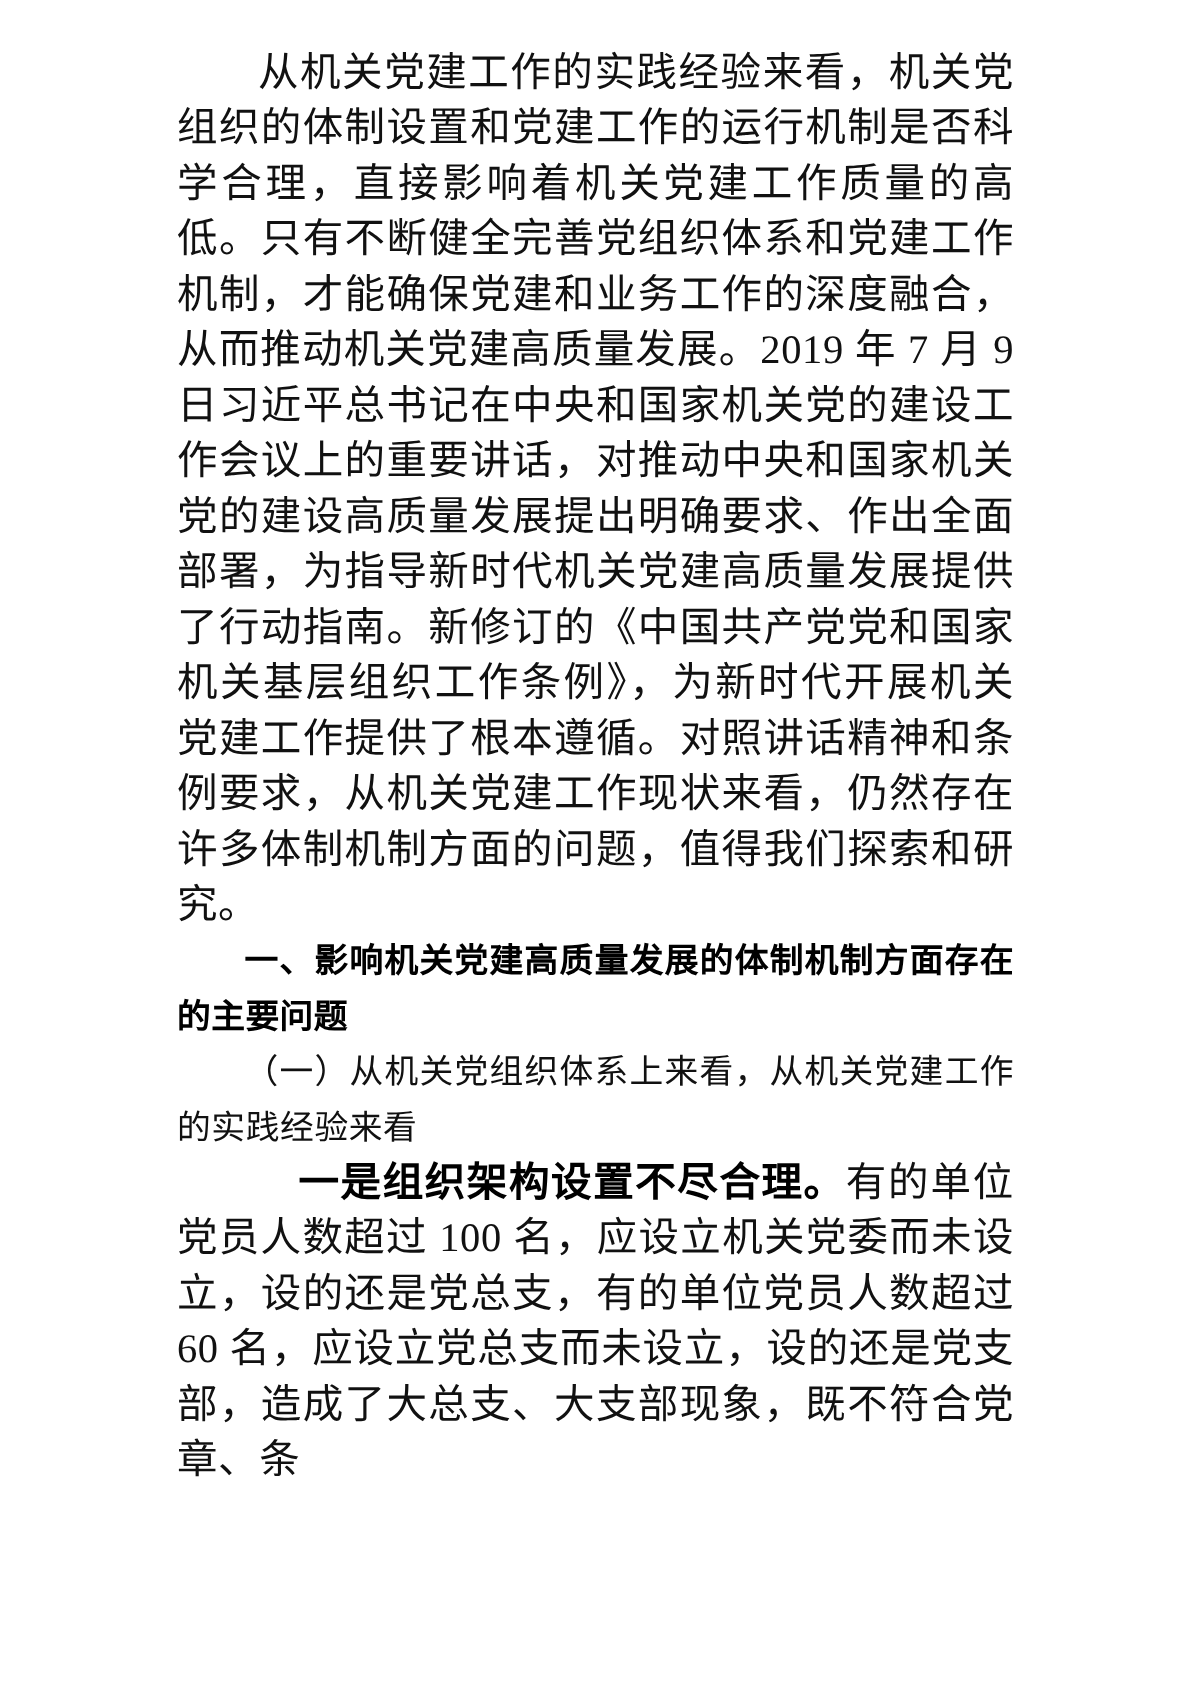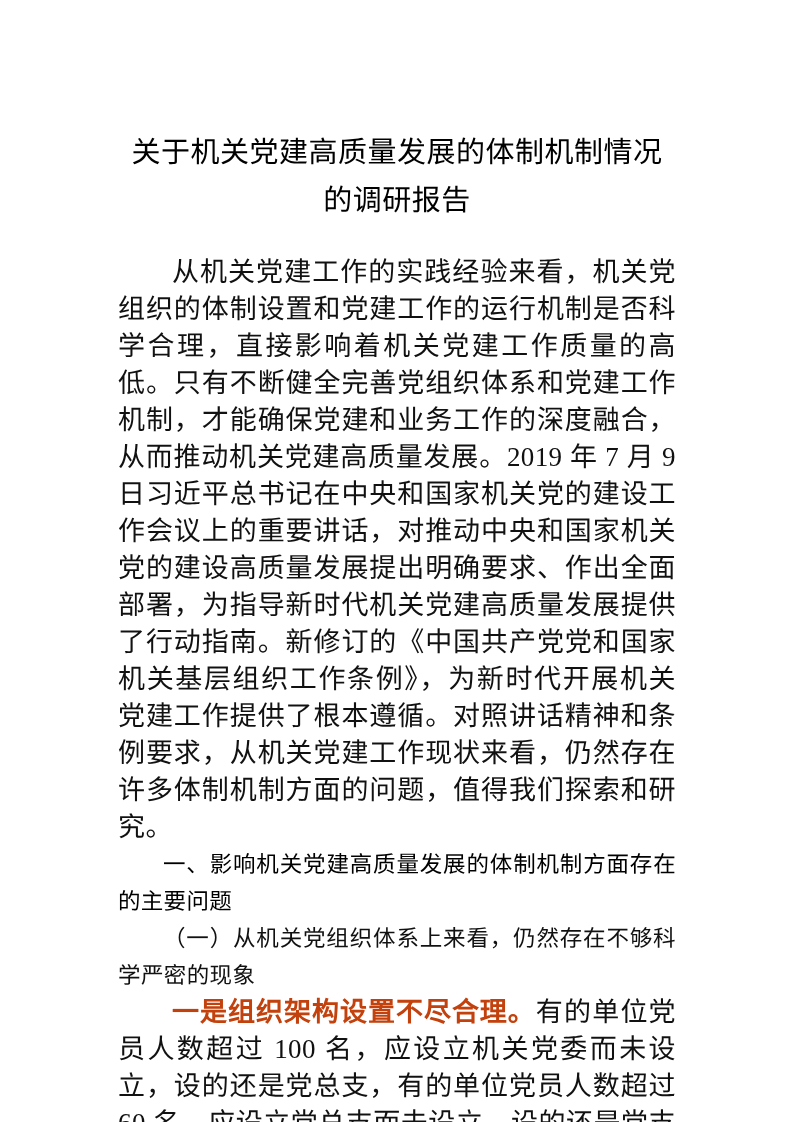--- a/index.html
+++ b/index.html
@@ -61,21 +61,21 @@
   }
   p.para.indent {
     text-indent: 2em;
   }
   
   p.heading-1 {
     margin: 0;
     font-family: "Liberation Sans", "DejaVu Sans", sans-serif;
     font-size: 22.5px;
     line-height: 37px;
-    font-weight: 400;
+    font-weight: 700;
     text-indent: 2em;
     text-align: justify;
     text-justify: inter-character;
     text-align-last: left;
     letter-spacing: 0.3px;
     color: #000;
   }
   
   p.heading-2 {
     margin: 0;
@@ -87,40 +87,37 @@
     text-align: justify;
     text-justify: inter-character;
     text-align-last: left;
     letter-spacing: 0.4px;
     color: #111;
   }
   
   .lead-bold {
     font-family: "Liberation Sans", "DejaVu Sans", sans-serif;
     font-weight: 700;
-    color: #c2410c;
+    color: #000000;
     letter-spacing: 0.2px;
+    margin-left: 27px;
   }
 </style>
 </head>
 <body>
 
 <div class="page">
   <div class="content">
 
-    <h1 class="doc-title">
-      <span class="t-line">关于机关党建高质量发展的体制机制情况</span>
-      <span class="t-line">的调研报告</span>
-    </h1>
 
     <div class="body-block">
 
       <p class="para indent">从机关党建工作的实践经验来看，机关党组织的体制设置和党建工作的运行机制是否科学合理，直接影响着机关党建工作质量的高低。只有不断健全完善党组织体系和党建工作机制，才能确保党建和业务工作的深度融合，从而推动机关党建高质量发展。2019 年 7 月 9 日习近平总书记在中央和国家机关党的建设工作会议上的重要讲话，对推动中央和国家机关党的建设高质量发展提出明确要求、作出全面部署，为指导新时代机关党建高质量发展提供了行动指南。新修订的《中国共产党党和国家机关基层组织工作条例》，为新时代开展机关党建工作提供了根本遵循。对照讲话精神和条例要求，从机关党建工作现状来看，仍然存在许多体制机制方面的问题，值得我们探索和研究。</p>
 
       <p class="heading-1">一、影响机关党建高质量发展的体制机制方面存在的主要问题</p>
 
-      <p class="heading-2">（一）从机关党组织体系上来看，仍然存在不够科学严密的现象</p>
+      <p class="heading-2">（一）从机关党组织体系上来看，从机关党建工作的实践经验来看</p>
 
       <p class="para indent"><span class="lead-bold">一是组织架构设置不尽合理。</span><span>有的单位党员人数超过 100 名，应设立机关党委而未设立，设的还是党总支，有的单位党员人数超过 60 名，应设立党总支而未设立，设的还是党支部，造成了大总支、大支部现象，既不符合党章、条</span></p>
 
     </div>
   </div>
 </div>
 
 </body></html>

